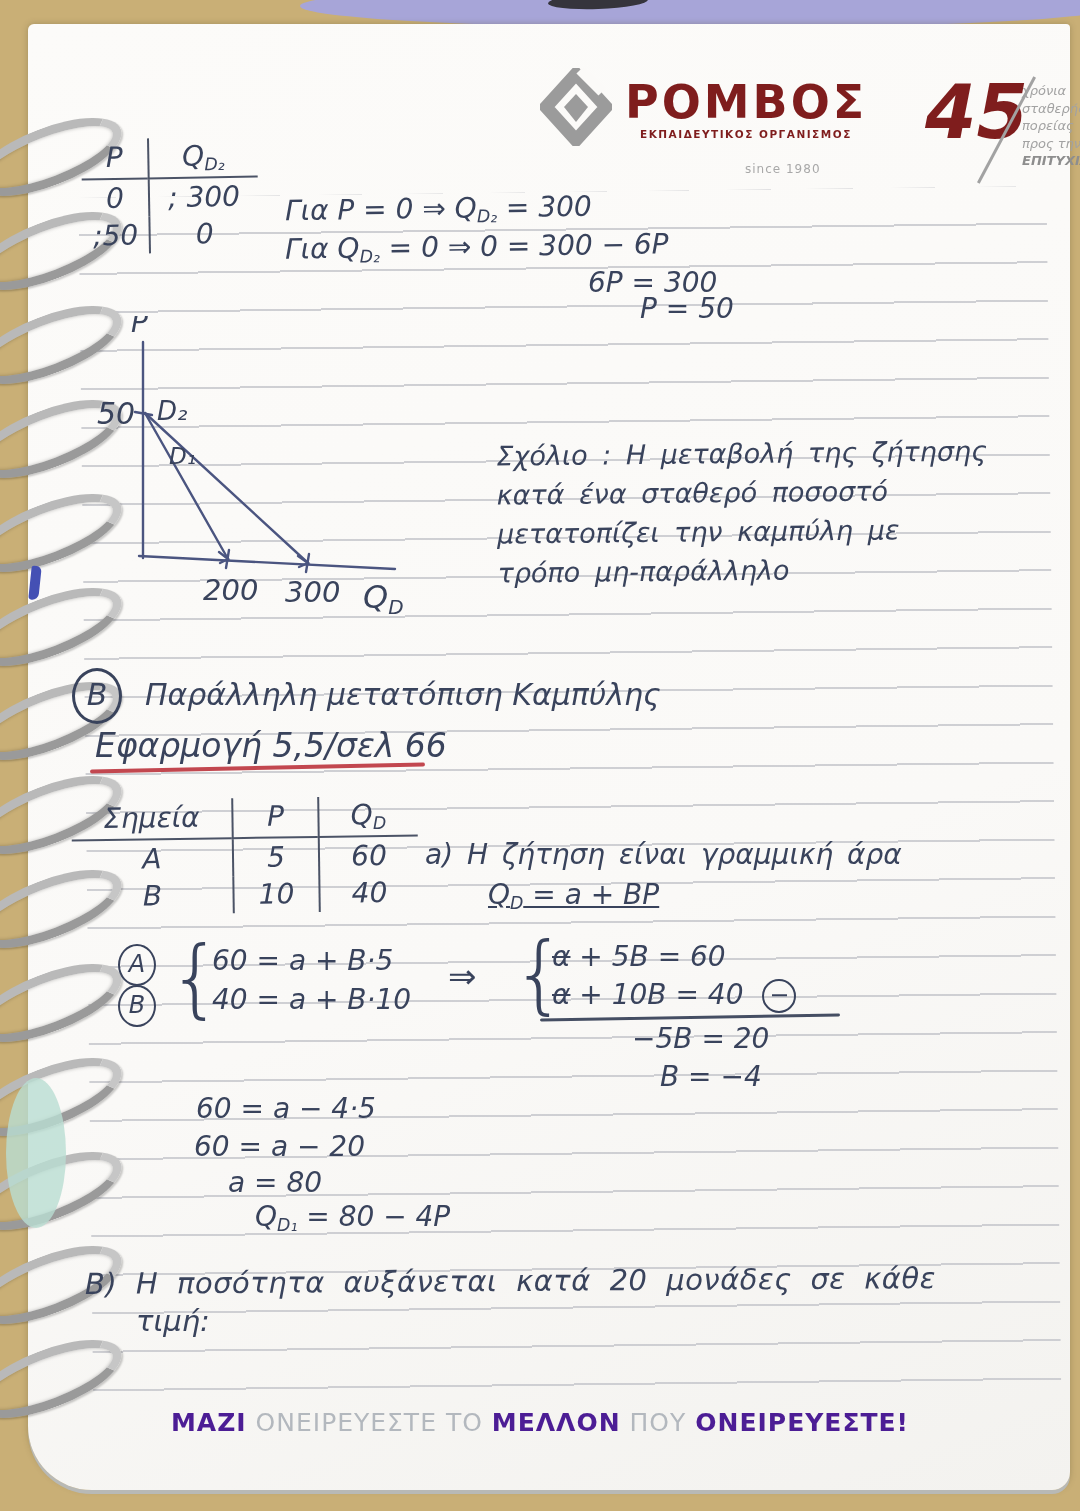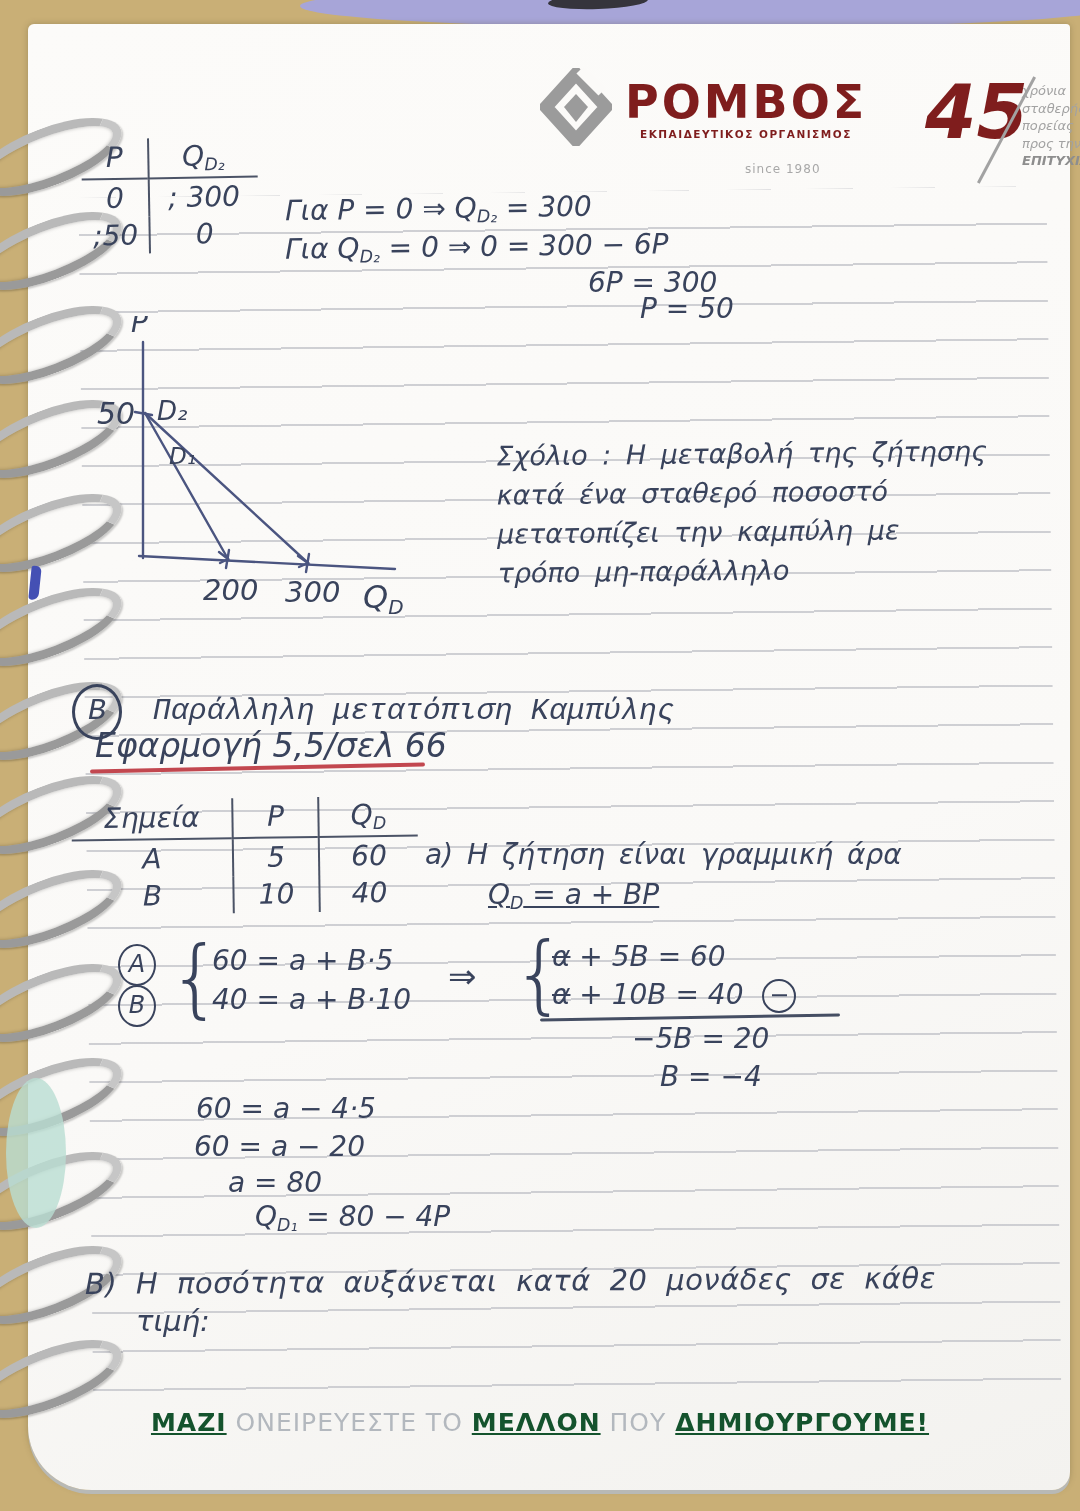--- a/index.html
+++ b/index.html
@@ -94,21 +94,21 @@
   }
   .dark-underline{
     position:absolute;height:2.5px;background:#454e63;border-radius:2px;
     transform:rotate(-1deg);
   }
   
   #footer{
     position:absolute;left:0;width:1080px;top:1408px;text-align:center;
     font-size:25px;letter-spacing:1px;color:#b3b8be;font-weight:500;
   }
-  #footer b{color:#14532d;text-decoration:underline;}
+  #footer b{color:#4c1d95;}
 </style>
 </head>
 <body>
 
 <div id="band"></div>
 <div id="band-blob"></div>
 
 <div id="page">
   <div id="rules"></div>
 </div>
@@ -192,21 +192,21 @@
   </g>
 </svg>
 
 <div class="abs hw" style="left:497px;top:438px;font-size:27px;word-spacing:6px;transform:rotate(-0.6deg);">
   <div style="height:39px">Σχόλιο : Η μεταβολή της ζήτησης</div>
   <div style="height:39px">κατά ένα σταθερό ποσοστό</div>
   <div style="height:39px">μετατοπίζει την καμπύλη με</div>
   <div style="height:39px">τρόπο μη-παράλληλο</div>
 </div>
 
-<div class="abs hw" style="left:72px;top:684px;font-family:Liberation Mono, monospace;">
+<div class="abs hw" style="left:72px;top:668px;">
   <span class="badge">B</span>
   <span style="margin-left:14px;font-size:30px;">Παράλληλη μετατόπιση Καμπύλης</span>
 </div>
 <div class="abs hw" style="left:95px;top:726px;font-size:33px;">Εφαρμογή 5,5/σελ 66</div>
 <div class="red-underline" style="left:90px;top:766px;width:335px;"></div>
 
 <div class="abs hw htable" style="left:72px;top:798px;grid-template-columns:160px 86px 100px;transform:rotate(-0.8deg);">
   <div class="cell hline">Σημεία</div>
   <div class="cell hline vline">P</div>
   <div class="cell hline vline"><span>Q</span><sub class="sub">D</sub></div>
@@ -249,14 +249,14 @@
 <div class="abs hw" style="left:194px;top:1130px;">60 = a − 20</div>
 <div class="abs hw" style="left:228px;top:1166px;font-style:italic;">a = 80</div>
 <div class="abs hw" style="left:255px;top:1200px;">
   <span>Q</span><sub class="sub">D₁</sub><span> = 80 − 4P</span>
 </div>
 
 <div class="abs hw" style="left:85px;top:1264px;font-size:29px;word-spacing:9px;letter-spacing:.5px;transform:rotate(-0.4deg);">B) Η ποσότητα αυξάνεται κατά 20 μονάδες σε κάθε</div>
 <div class="abs hw" style="left:136px;top:1304px;font-size:29px;">τιμή:</div>
 
 <div id="footer">
-  <b>ΜΑΖΙ</b><span> ΟΝΕΙΡΕΥΕΣΤΕ ΤΟ </span><b>ΜΕΛΛΟΝ</b><span> ΠΟΥ </span><b>ΔΗΜΙΟΥΡΓΟΥΜΕ!</b>
+  <b>ΜΑΖΙ</b><span> ΟΝΕΙΡΕΥΕΣΤΕ ΤΟ </span><b>ΜΕΛΛΟΝ</b><span> ΠΟΥ </span><b>ΟΝΕΙΡΕΥΕΣΤΕ!</b>
 </div>
 
 </body></html>

